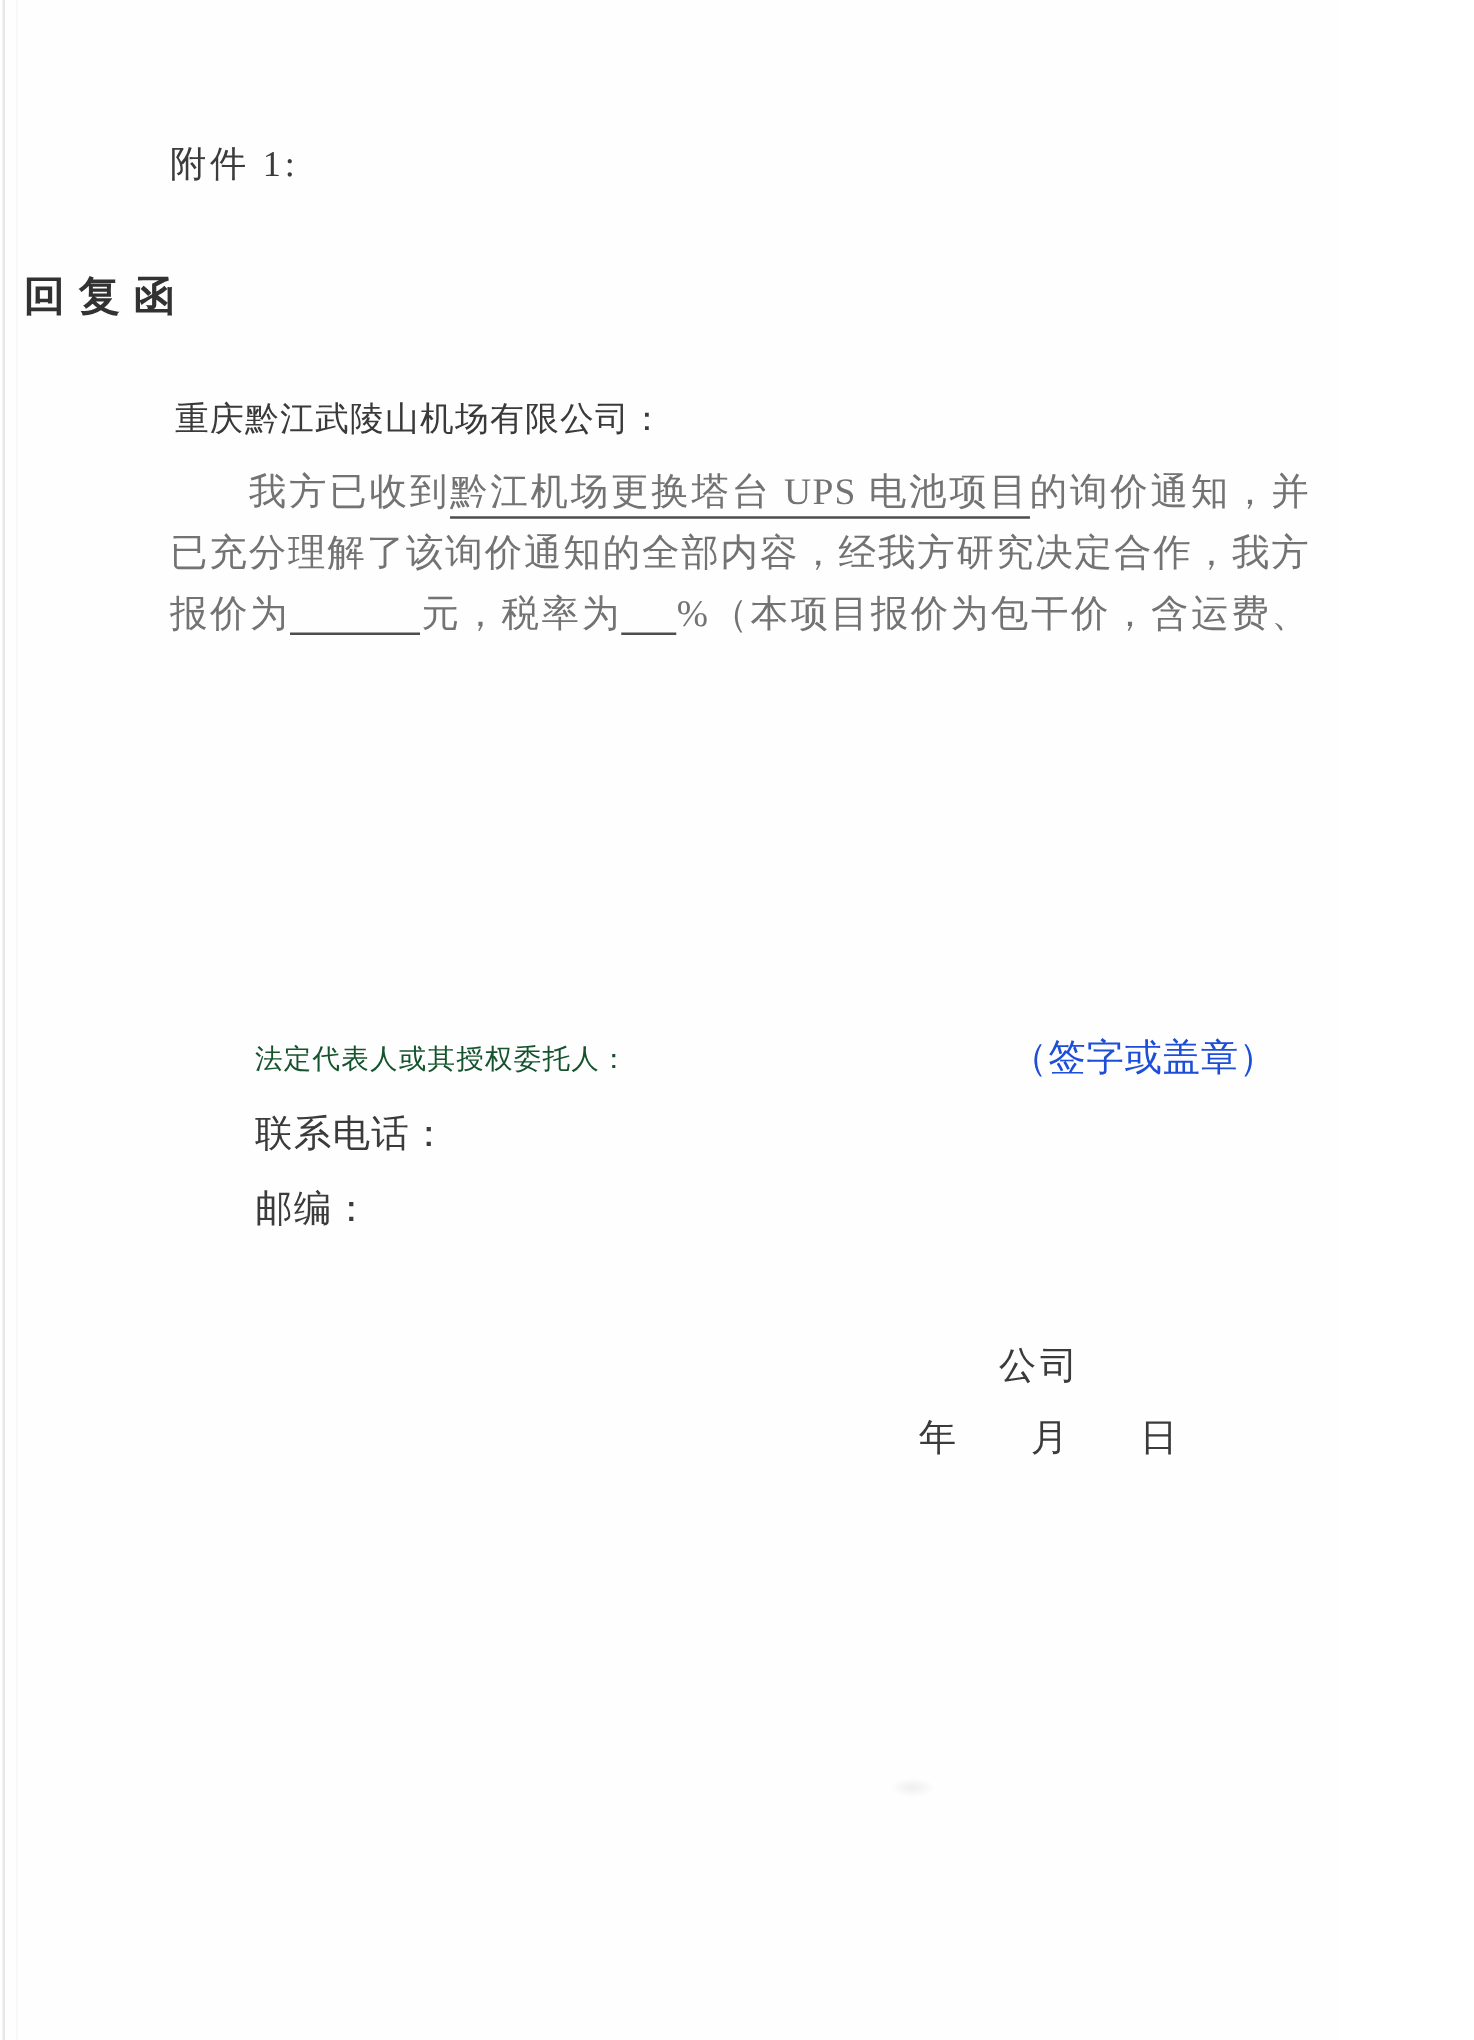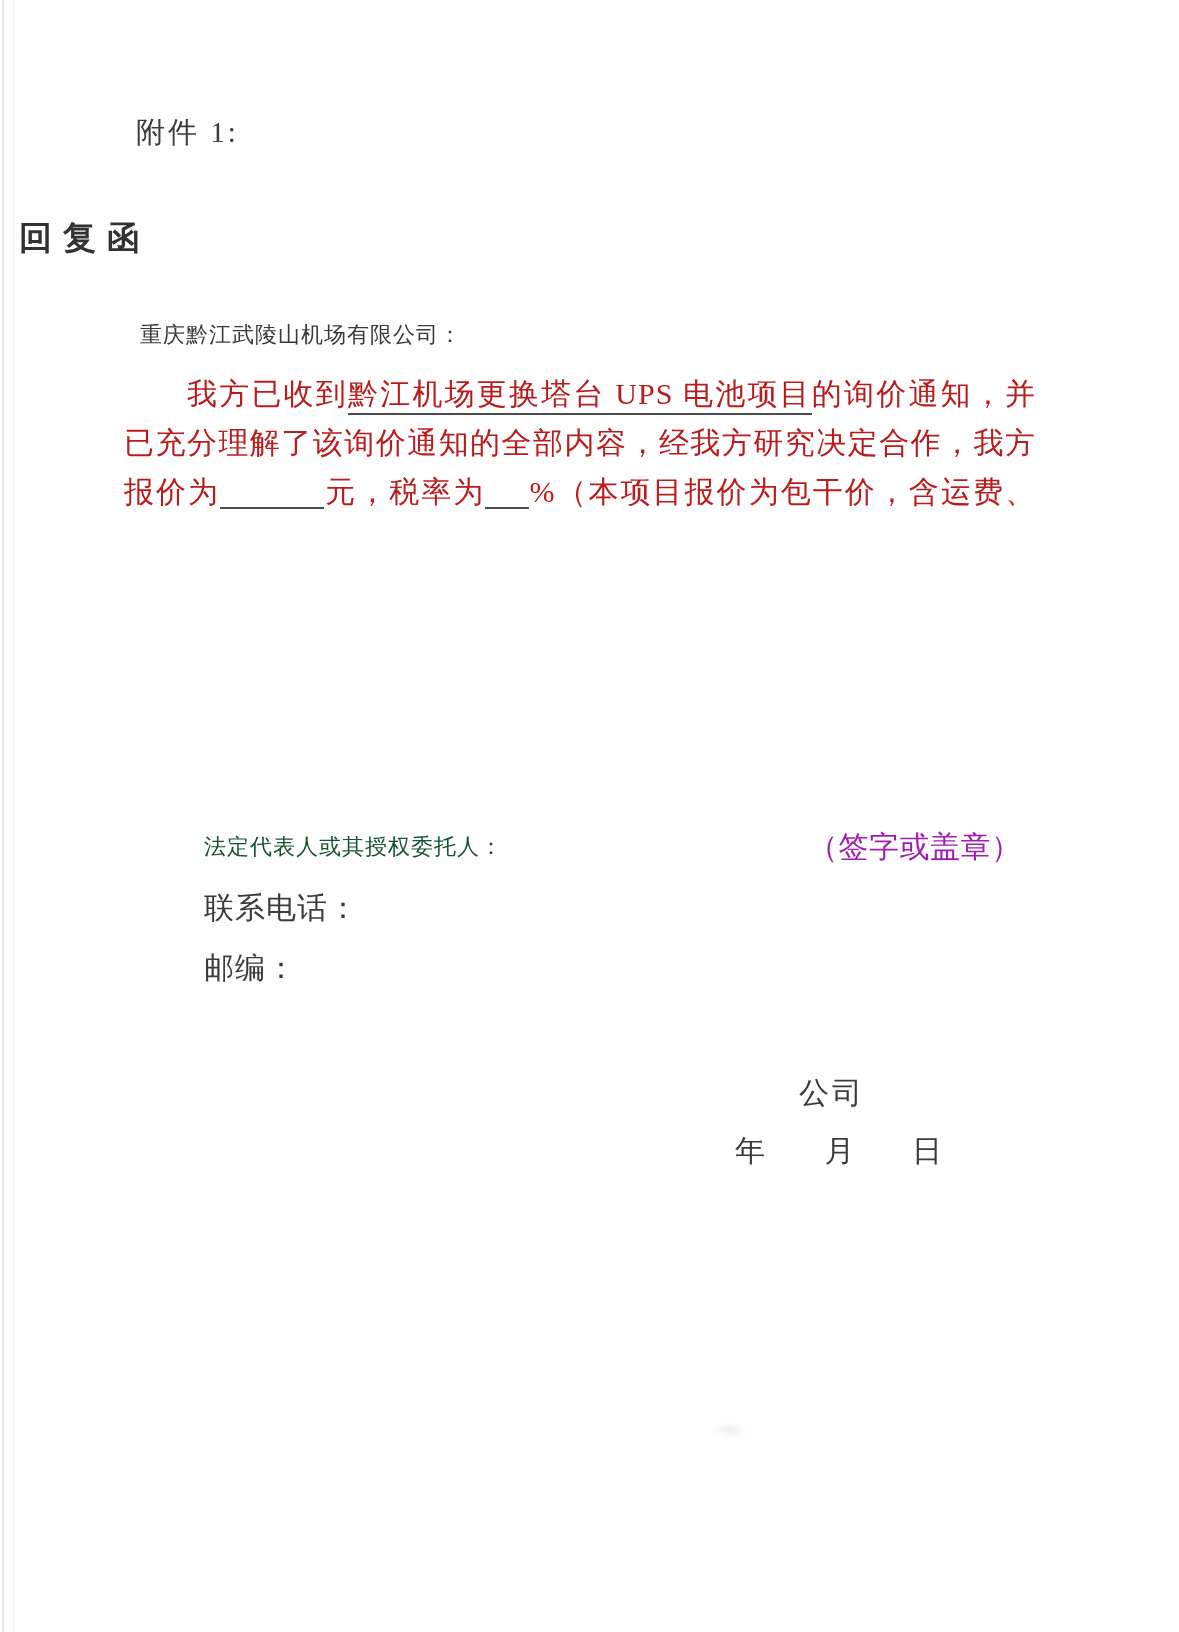--- a/index.html
+++ b/index.html
@@ -41,26 +41,26 @@
     color: #3c3c3c;
   }
   .title {
     position: absolute; left: 0; top: 202px; width: 1179px; margin: 8px;
     font-size: 33px; line-height: 56px; font-weight: 600;
     letter-spacing: 11px; padding-left: 11px; box-sizing: border-box;
     color: #323232;
   }
   .recipient {
     position: absolute; left: 140px; top: 316px;
-    font-size: 22px; line-height: 38px; letter-spacing: 1px;
+    font-size: 27px; line-height: 38px; letter-spacing: 1px;
     color: #3a3a3a;
   }
   .para {
-    position: absolute; left: 124px; top: 369px; width: 912px;
-    font-size: 30px; letter-spacing: 1px; color: #b91c1c;
+    position: absolute; left: 136px; top: 369px; width: 912px;
+    font-size: 30px; letter-spacing: 1px; color: #737373;
   }
   .pline { height: 49px; line-height: 49px; white-space: nowrap; }
   .pjust { text-align: justify; text-align-last: justify; white-space: normal; }
   .indent { text-indent: 63px; }
   .ul {
     border-bottom: 2.5px solid #4d4d4d;
     padding-bottom: 3px;
   }
   .blank {
     display: inline-block;
@@ -69,21 +69,21 @@
   }
   .blank-price { width: 104px; }
   .blank-tax { width: 44px; }
 
   .sig-label {
     position: absolute; left: 204px; top: 828px;
     font-size: 22px; line-height: 38px; letter-spacing: 1px; color: #14532d;
   }
   .sig-note {
     position: absolute; left: 808px; top: 828px;
-    font-size: 30px; line-height: 38px; letter-spacing: 0.5px; color: #a21caf;
+    font-size: 30px; line-height: 38px; letter-spacing: 0.5px; color: #1d4ed8;
   }
   .sig-phone {
     position: absolute; left: 204px; top: 889px;
     font-size: 30px; line-height: 38px; letter-spacing: 1px; color: #3b3b3b;
   }
   .sig-post {
     position: absolute; left: 204px; top: 949px;
     font-size: 30px; line-height: 38px; letter-spacing: 1px; color: #3b3b3b;
   }
   .company {

